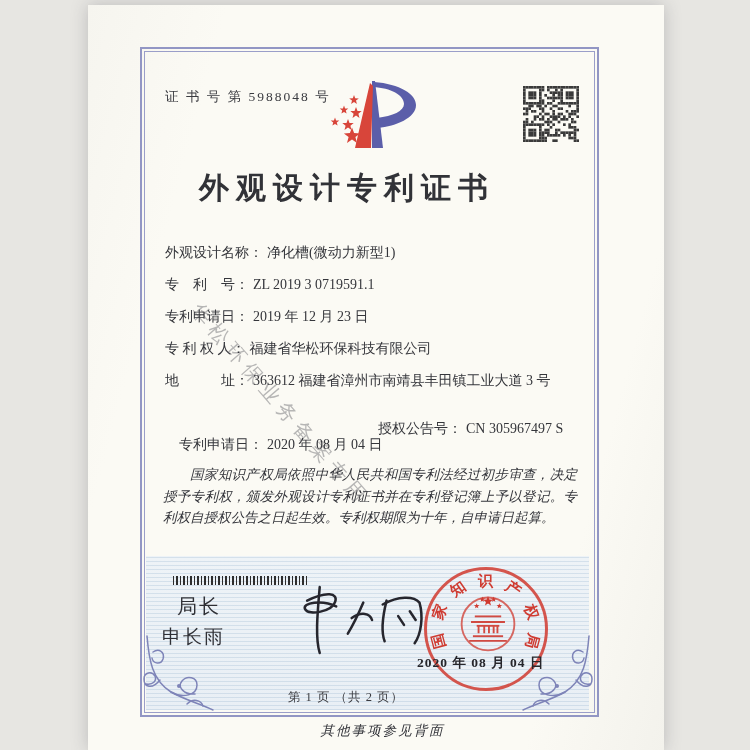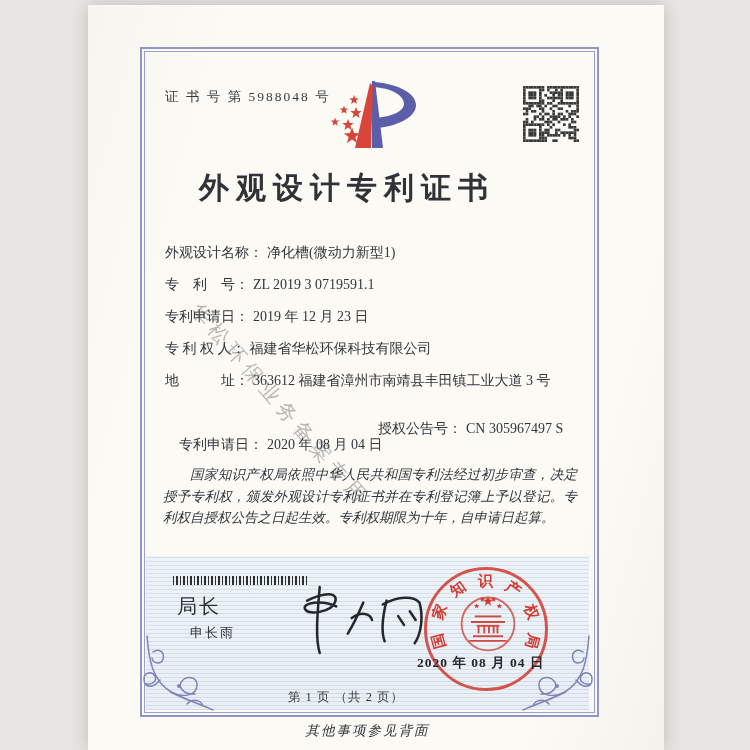--- a/index.html
+++ b/index.html
@@ -17,30 +17,30 @@
   #fields{left:165px;top:244px;width:420px;}
   .frow{font-size:14px;color:#35363b;line-height:18px;margin-bottom:14px;white-space:pre;}
   .fvalue{padding-left:4px;}
   #grant-row{left:165px;top:420px;width:420px;font-size:14px;color:#35363b;white-space:pre;}
   #grant-no{position:absolute;left:213px;top:0;}
   #body-text{left:163px;top:444px;width:414px;font-size:13.5px;line-height:21.5px;color:#33343a;text-align:justify;font-style:italic;margin-top:20px;}
   #body-text p{margin:0;text-indent:2em;}
   #watermark{left:205px;top:298px;transform:rotate(49deg);transform-origin:left top;font-size:20px;letter-spacing:6px;color:rgba(125,125,130,.55);white-space:pre;}
   #barcode{left:173px;top:576px;width:134px;height:9px;background:repeating-linear-gradient(90deg,#2e2e2e 0 1.5px,rgba(0,0,0,0) 1.5px 3px,#2e2e2e 3px 5.5px,rgba(0,0,0,0) 5.5px 7px);}
   #director-title{left:177px;top:593px;font-size:20px;color:#2f3036;letter-spacing:2px;}
-  #director-name{left:190px;top:624px;font-size:13px;color:#2f3036;letter-spacing:2px;}
+  #director-name{left:162px;top:624px;font-size:19px;color:#2f3036;letter-spacing:2px;}
   #signature{left:280px;top:580px;}
   #seal{left:424px;top:567px;width:124px;height:124px;border:3.5px solid rgba(208,57,47,.85);border-radius:50%;box-sizing:border-box;}
   .seal-char{position:absolute;font-size:15px;font-weight:bold;color:#cf3b31;transform-origin:center;}
   #emblem{position:absolute;left:28px;top:20px;}
   #seal-date{left:417px;top:654px;width:150px;font-size:13.5px;font-weight:bold;color:#26262b;letter-spacing:1px;}
   #qr{left:523px;top:86px;}
   #logo{left:328px;top:80px;}
   #page-info{left:140px;top:689px;width:412px;text-align:center;font-size:12.5px;letter-spacing:1px;color:#3a3b40;}
-  #back-note{left:140px;top:722px;width:455px;text-align:center;font-size:13.5px;font-style:italic;color:#33343a;letter-spacing:2px;}
+  #back-note{left:155px;top:722px;width:455px;text-align:center;font-size:13.5px;font-style:italic;color:#33343a;letter-spacing:2px;}
   .flourish{position:absolute;}
 </style>
 </head>
 <body>
 
 <div class="page">
   <div class="abs" id="paper">
 
     
   </div>

